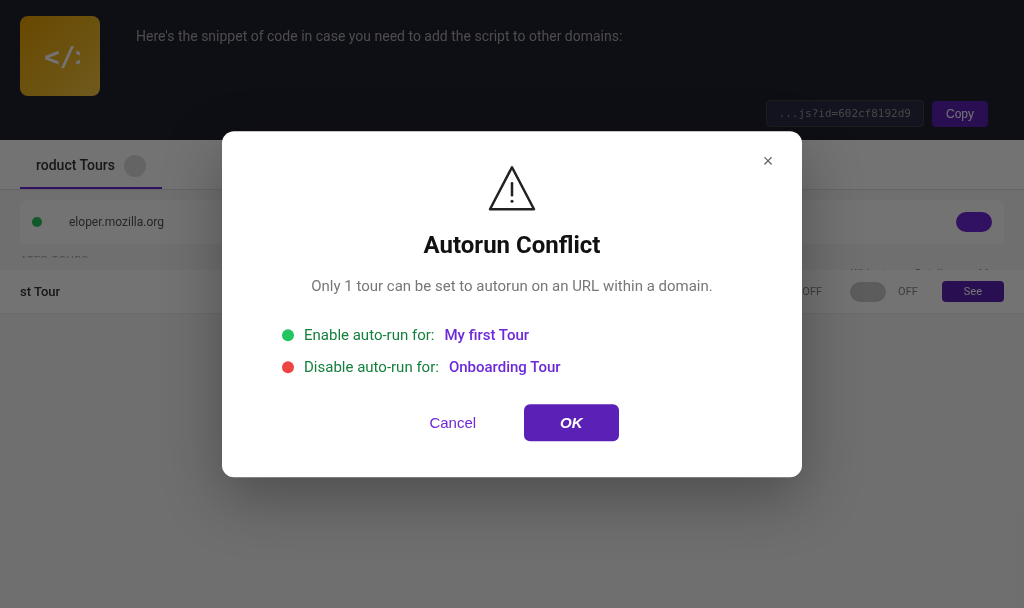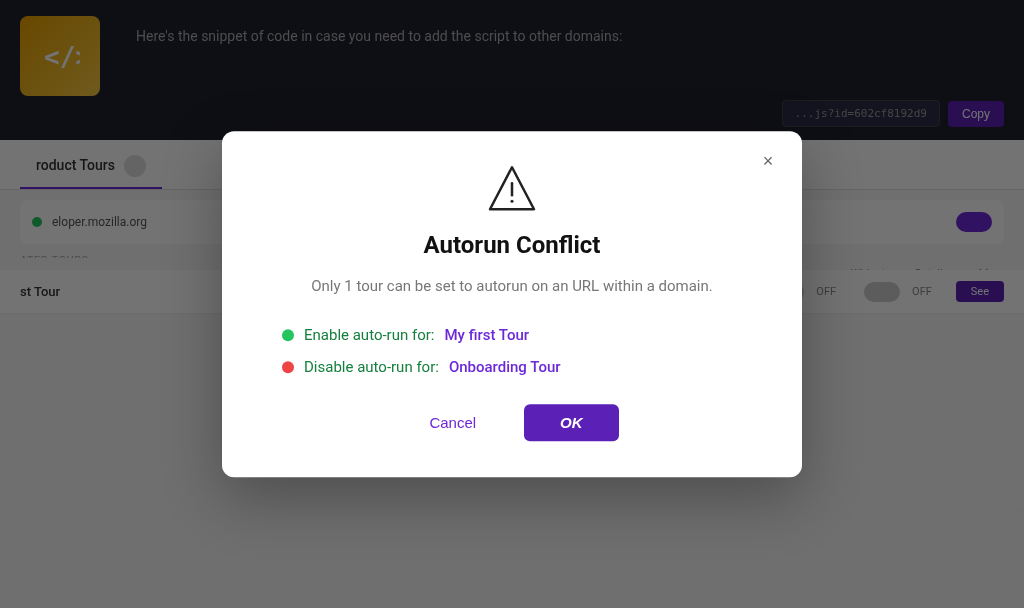--- a/index.html
+++ b/index.html
@@ -51,21 +51,21 @@
     .bg-snippet-text {
       color: #aaa;
       font-size: 14px;
       padding: 10px 20px;
       line-height: 1.5;
     }
 
     .bg-code-bar {
       position: absolute;
       top: 100px;
-      right: 20px;
+      right: 36px;
       display: flex;
       align-items: center;
       gap: 8px;
     }
 
     .bg-code-snippet {
       background: #2d2d4a;
       border: 1px solid #444;
       color: #999;
       font-size: 11px;
@@ -129,21 +129,21 @@
       position: absolute;
       top: 60px;
       left: 20px;
       right: 20px;
       height: 44px;
       background: white;
       border-radius: 6px;
       display: flex;
       align-items: center;
       padding: 0 12px;
-      gap: 10px;
+      gap: 27px;
     }
 
     .bg-green-dot {
       width: 10px; height: 10px;
       border-radius: 50%;
       background: #22c55e;
     }
 
     .bg-row-text { font-size: 12px; color: #555; }
     .bg-switch {
@@ -184,21 +184,21 @@
       width: 36px; height: 20px;
       background: #ccc;
       border-radius: 10px;
       margin-left: 16px;
     }
 
     .bg-see-btn {
       background: #5b21b6;
       color: white;
       font-size: 11px;
-      padding: 4px 15px;
+      padding: 4px 22px;
       border-radius: 4px;
       margin-left: 12px;
     }
 
     .bg-col-headers {
       position: absolute;
       top: 118px;
       left: 0;
       right: 0;
       height: 30px;

